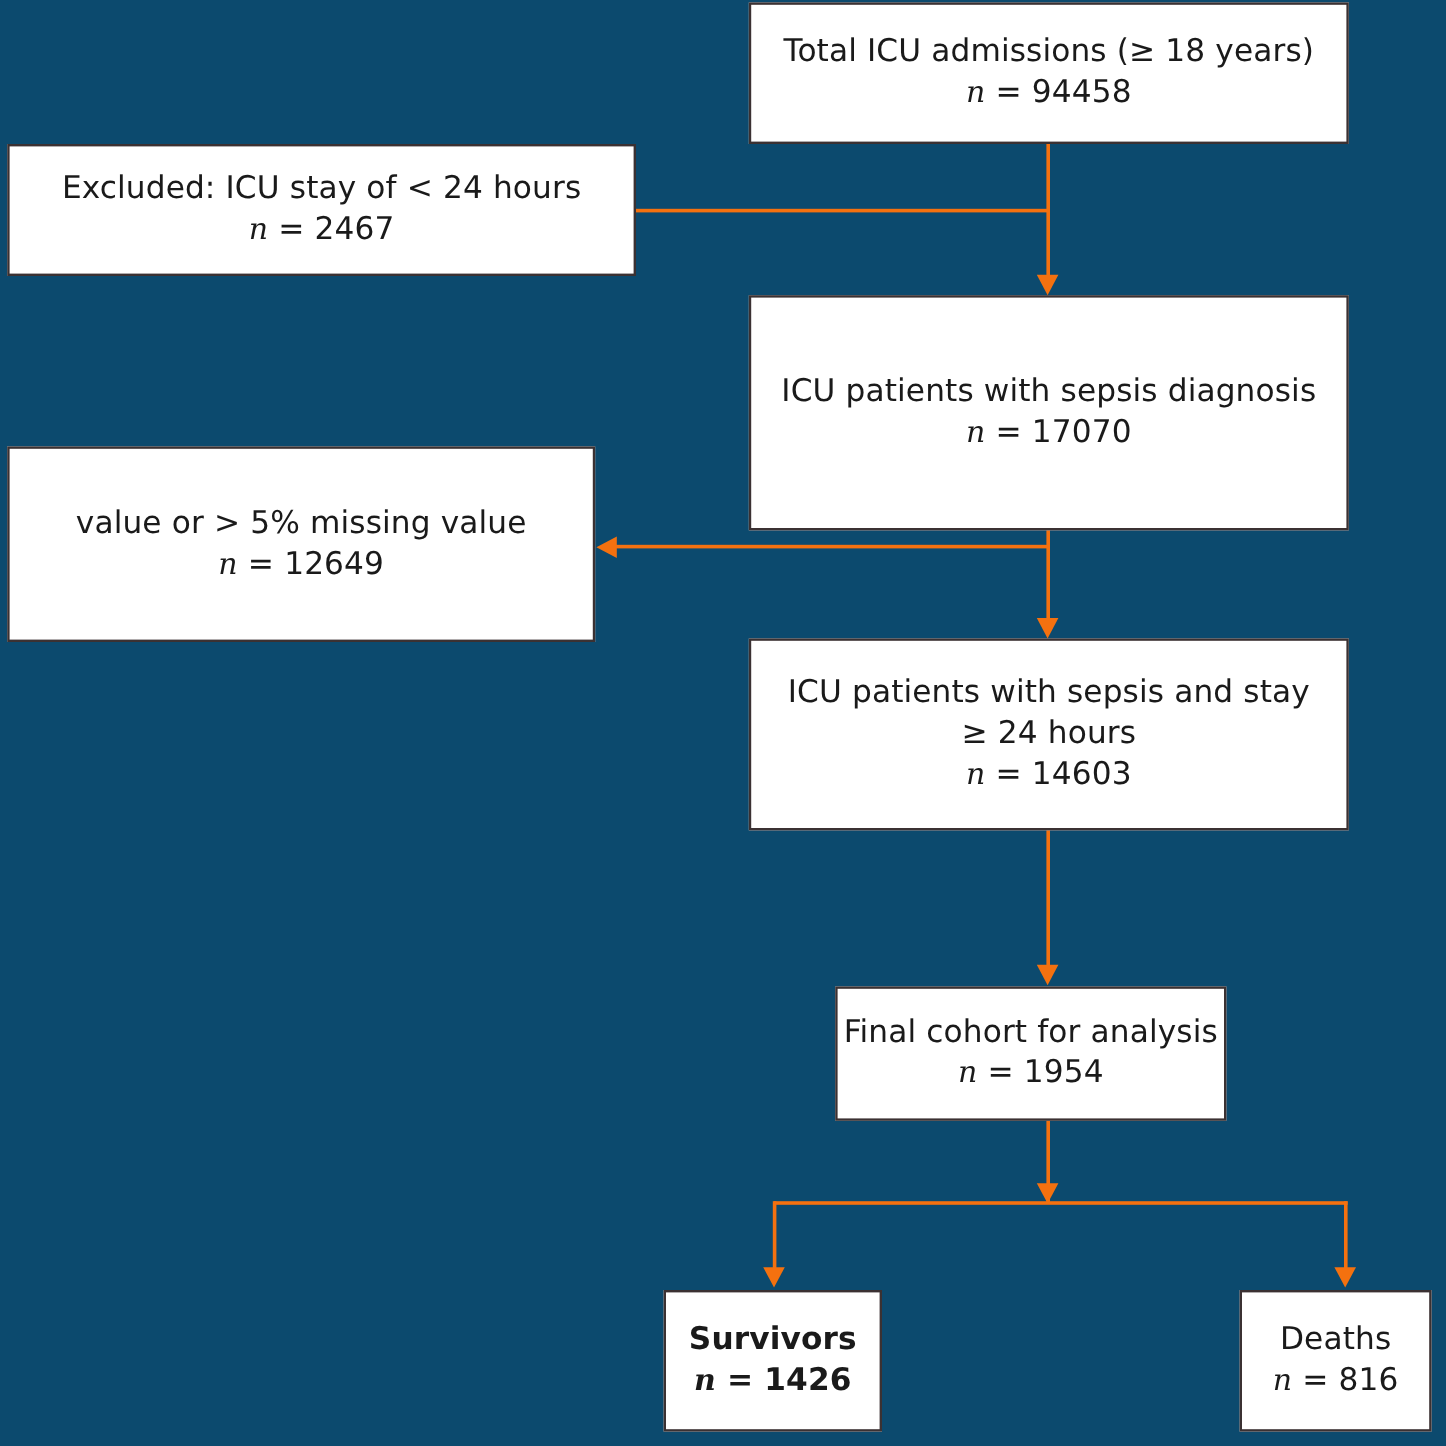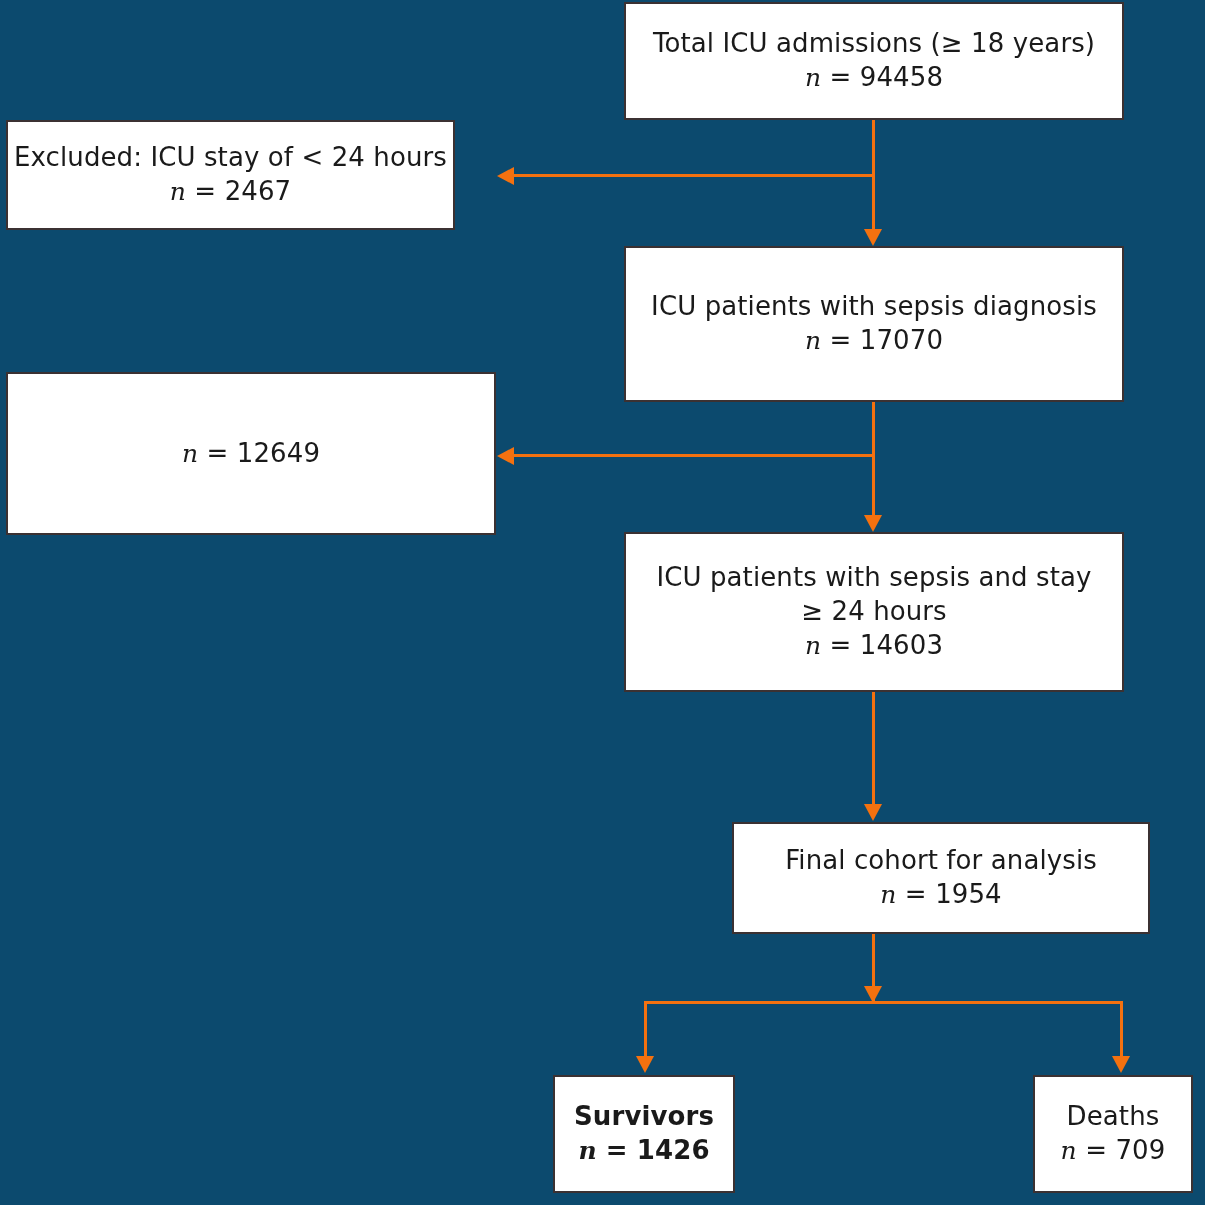--- a/index.html
+++ b/index.html
@@ -80,57 +80,58 @@
 
   <div class="node" style="left:624px; top:2px; width:500px; height:118px;">
     <span class="line">Total ICU admissions (≥ 18 years)</span>
     <span class="nline">
       <i>n</i>
       <span>=</span>
       <span>94458</span>
     </span>
   </div>
 
-  <div class="node" style="left:6px; top:120px; width:449px; height:110px;">
+  <div class="node" style="left:6px; top:120px; width:524px; height:110px;">
     <span class="line">Excluded: ICU stay of &lt; 24 hours</span>
     <span class="nline">
       <i>n</i>
       <span>=</span>
       <span>2467</span>
     </span>
   </div>
 
-  <div class="node" style="left:624px; top:246px; width:500px; height:156px;">
+  <div class="node" style="left:624px; top:246px; width:500px; height:196px;">
     <span class="line">ICU patients with sepsis diagnosis</span>
     <span class="nline">
       <i>n</i>
       <span>=</span>
       <span>17070</span>
     </span>
   </div>
 
   <div class="node" style="left:6px; top:372px; width:490px; height:163px;">
+    <span class="line">value or &gt; 5% missing value</span>
     <span class="nline">
       <i>n</i>
       <span>=</span>
       <span>12649</span>
     </span>
   </div>
 
   <div class="node" style="left:624px; top:532px; width:500px; height:160px;justify-content:center;">
     <span class="line">ICU patients with sepsis and stay</span>
     <span class="line">≥ 24 hours</span>
     <span class="nline">
       <i>n</i>
       <span>=</span>
       <span>14603</span>
     </span>
   </div>
 
-  <div class="node" style="left:732px; top:822px; width:418px; height:112px;">
+  <div class="node" style="left:696px; top:822px; width:326px; height:112px;">
     <span class="line">Final cohort for analysis</span>
     <span class="nline">
       <i>n</i>
       <span>=</span>
       <span>1954</span>
     </span>
   </div>
 
   <div class="node" style="left:553px; top:1075px; width:182px; height:118px;font-weight:bold;">
     <span class="line">Survivors</span>
@@ -139,21 +140,21 @@
       <span>=</span>
       <span>1426</span>
     </span>
   </div>
 
   <div class="node" style="left:1033px; top:1075px; width:160px; height:118px;">
     <span class="line">Deaths</span>
     <span class="nline">
       <i>n</i>
       <span>=</span>
-      <span>709</span>
+      <span>816</span>
     </span>
   </div>
 
   <div class="conn vline" style="left:872px; top:119px; height:112px;"></div>
   <div class="arrow arrow-down" style="left:864px; top:229px;"></div>
 
   <div class="conn hline" style="left:513px; top:174px; width:360px;"></div>
   <div class="arrow arrow-left" style="left:497px; top:167px;"></div>
 
   <div class="conn vline" style="left:872px; top:401px; height:116px;"></div>

